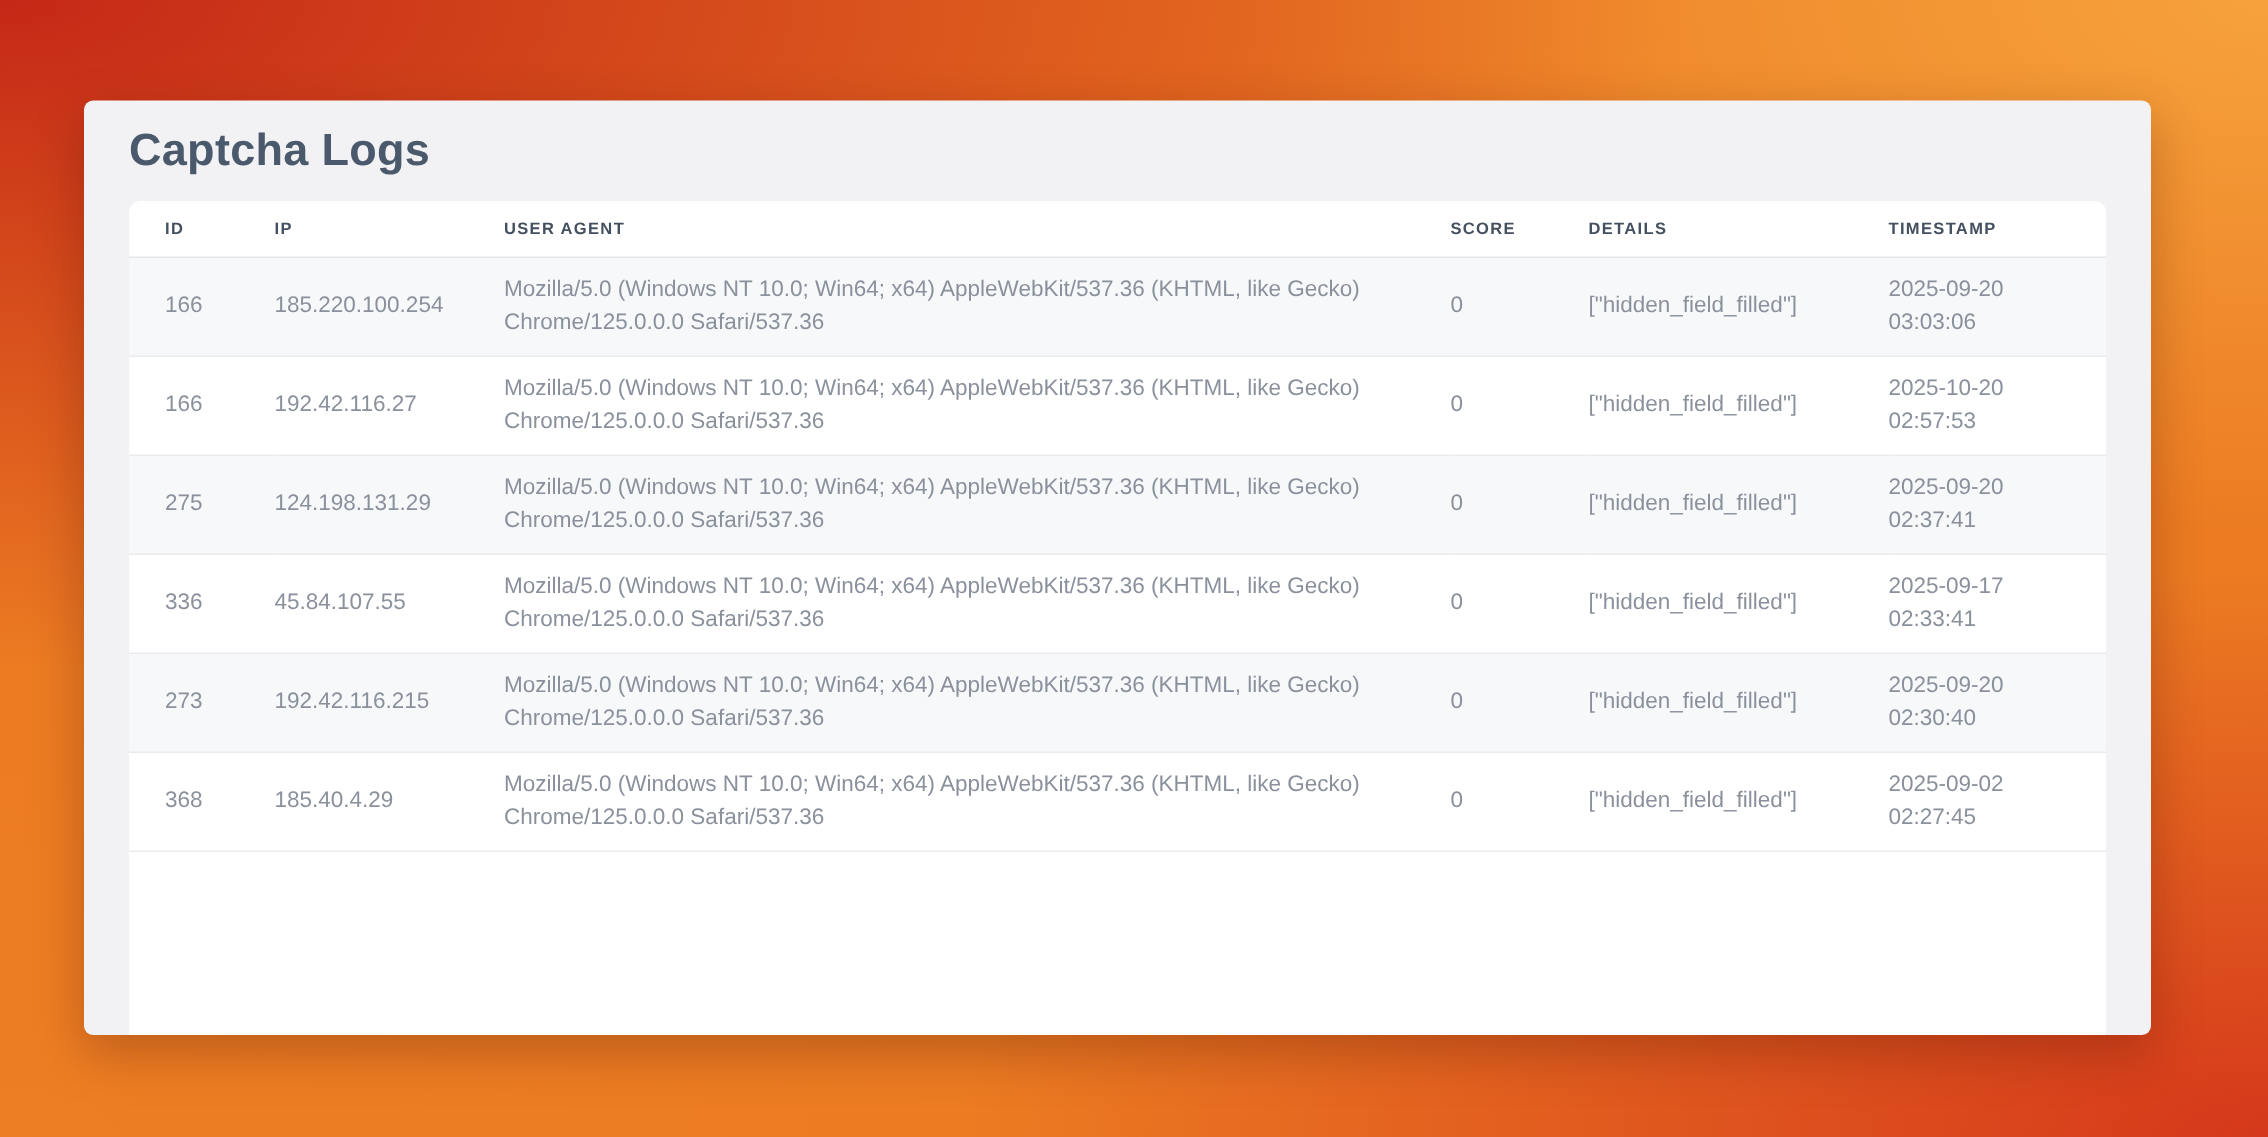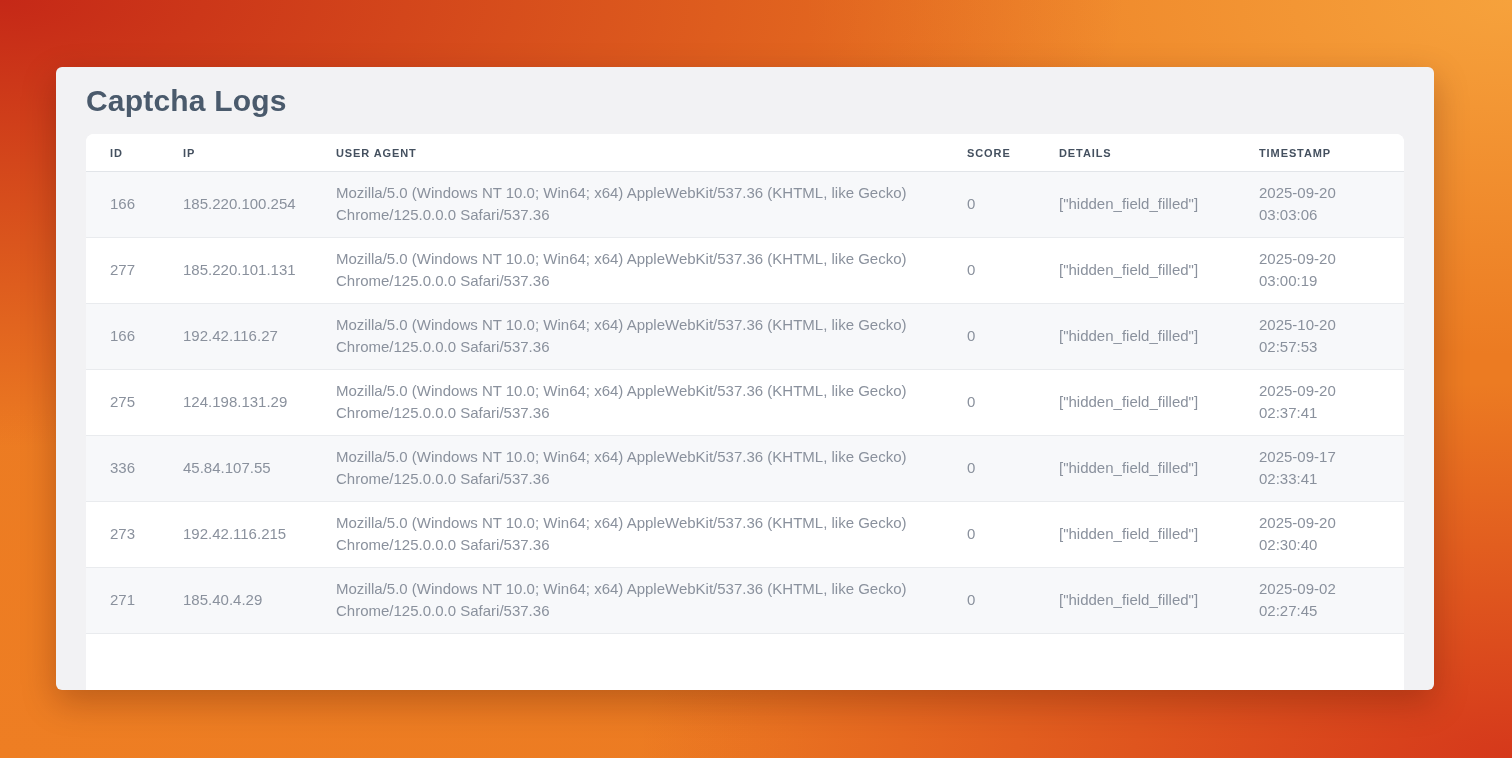--- a/index.html
+++ b/index.html
@@ -81,28 +81,20 @@
       <tbody id="rows">
   <tr>
     <td>166</td>
     <td>185.220.100.254</td>
     <td>Mozilla/5.0 (Windows NT 10.0; Win64; x64) AppleWebKit/537.36 (KHTML, like Gecko) Chrome/125.0.0.0 Safari/537.36</td>
     <td>0</td>
     <td>["hidden_field_filled"]</td>
     <td>2025-09-20 03:03:06</td>
   </tr>
 
-  <tr>
-    <td>277</td>
-    <td>185.220.101.131</td>
-    <td>Mozilla/5.0 (Windows NT 10.0; Win64; x64) AppleWebKit/537.36 (KHTML, like Gecko) Chrome/125.0.0.0 Safari/537.36</td>
-    <td>0</td>
-    <td>["hidden_field_filled"]</td>
-    <td>2025-09-20 03:00:19</td>
-  </tr>
 
   <tr>
     <td>166</td>
     <td>192.42.116.27</td>
     <td>Mozilla/5.0 (Windows NT 10.0; Win64; x64) AppleWebKit/537.36 (KHTML, like Gecko) Chrome/125.0.0.0 Safari/537.36</td>
     <td>0</td>
     <td>["hidden_field_filled"]</td>
     <td>2025-10-20 02:57:53</td>
   </tr>
 
@@ -128,21 +120,21 @@
     <td>273</td>
     <td>192.42.116.215</td>
     <td>Mozilla/5.0 (Windows NT 10.0; Win64; x64) AppleWebKit/537.36 (KHTML, like Gecko) Chrome/125.0.0.0 Safari/537.36</td>
     <td>0</td>
     <td>["hidden_field_filled"]</td>
     <td>2025-09-20 02:30:40</td>
   </tr>
 
 
   <tr>
-    <td>271</td>
+    <td>368</td>
     <td>185.40.4.29</td>
     <td>Mozilla/5.0 (Windows NT 10.0; Win64; x64) AppleWebKit/537.36 (KHTML, like Gecko) Chrome/125.0.0.0 Safari/537.36</td>
     <td>0</td>
     <td>["hidden_field_filled"]</td>
     <td>2025-09-02 02:27:45</td>
   </tr>
 </tbody>
     </table>
   </div>
 </div>

